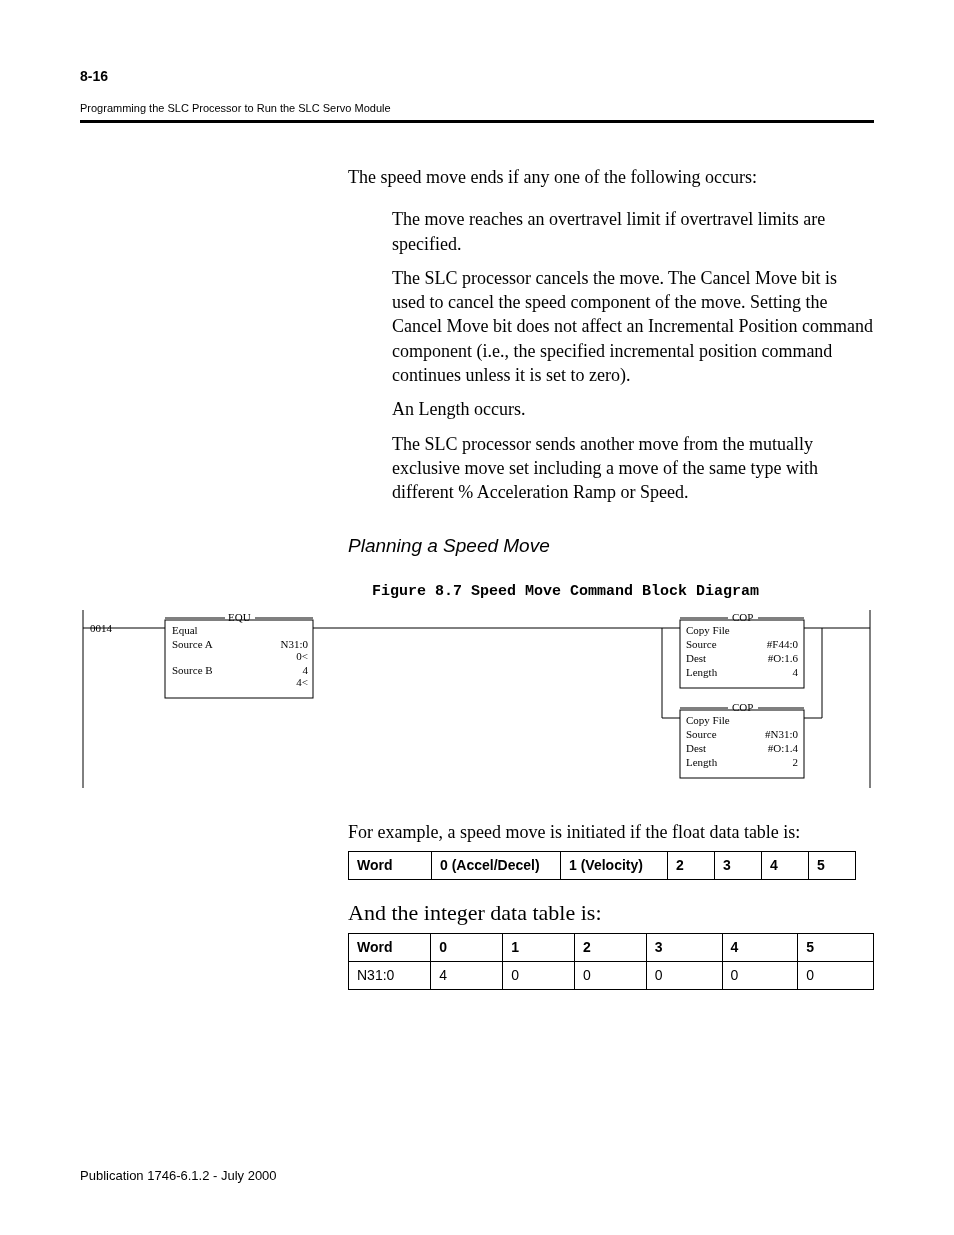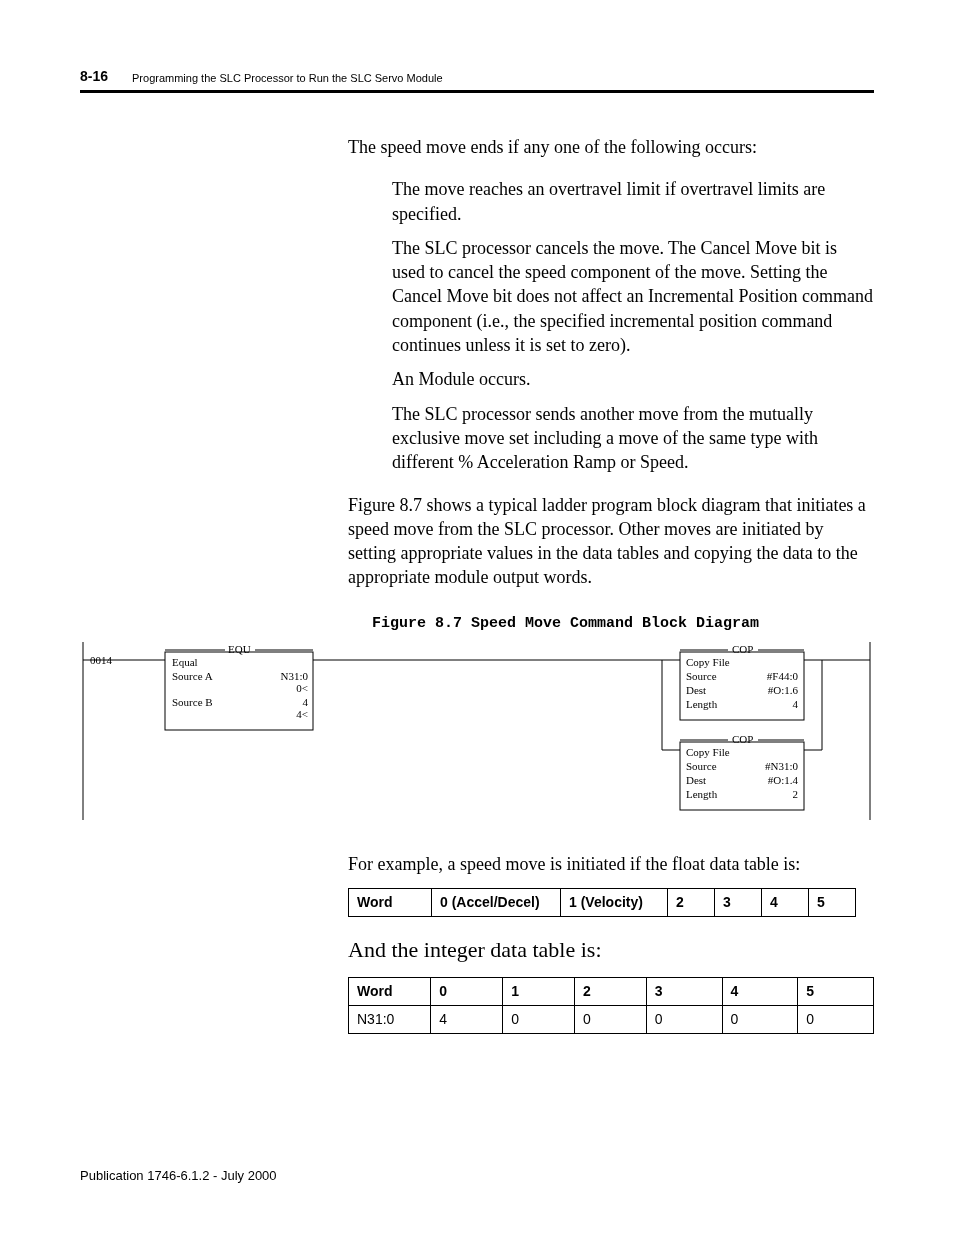--- a/index.html
+++ b/index.html
@@ -1,31 +1,31 @@
 <!DOCTYPE html>
 <html><head>
 <meta charset="utf-8">
 <style>
   @page { size: 954px 1235px; margin: 0; }
   html, body { margin: 0; padding: 0; background: #fff; }
   body { width: 954px; height: 1235px; font-family: Georgia, "Times New Roman", serif; color: #000; position: relative; }
   .page { position: absolute; left: 80px; top: 68px; width: 794px; }
-  .hdr { display: flex; align-items: flex-end; gap: 24px; font-size: 14px; }
+  .hdr { display: flex; align-items: flex-start; gap: 18px; font-size: 14px; flex-direction: column; }
   .hdr .pgno { font-family: Arial, Helvetica, sans-serif; font-weight: bold; }
   .hdr .chap { font-family: Arial, Helvetica, sans-serif; font-weight: normal; font-size: 11px; }
   .rule { border-top: 3px solid #000; margin-top: 6px; }
   .content { margin-left: 268px; margin-top: 42px; font-size: 18px; line-height: 1.35; }
   .ind { margin-left: 44px; margin-top: 18px; }
   .ind p { margin: 0 0 10px 0; }
   .subhead { font-family: Arial, Helvetica, sans-serif; font-style: italic; font-size: 19px; margin-top: 28px; }
   .figcap { font-family: Liberation Mono, monospace; font-weight: bold; font-size: 15px; margin-top: 24px; margin-left: 24px; }
   .diagram-wrap { margin-left: 0; margin-top: 8px; }
   svg.diagram { display: block; }
   .after-diagram { margin-top: 18px; font-size: 18px; }
-  .tbl { border-collapse: collapse; margin-top: 12px; font-family: Arial, Helvetica, sans-serif; font-size: 14px; padding-left: 32px; }
+  .tbl { border-collapse: collapse; margin-top: 6px; font-family: Arial, Helvetica, sans-serif; font-size: 14px; padding-left: 32px; }
   .tbl th, .tbl td { border-left: 1px solid #000; border-right: 1px solid #000; border-top: 1px solid #000; border-bottom: 1px solid #000; padding: 4px 8px; text-align: left; }
   .tbl th { font-weight: bold; }
   .midtext { margin-top: 18px; font-size: 22px; }
   .pubfoot { position: absolute; left: 80px; bottom: 52px; font-family: Arial, Helvetica, sans-serif; font-size: 13px; }
   
   .dg { font-family: "Times New Roman", serif; font-size: 11px; fill: #000; }
   .dgline { stroke: #000; stroke-width: 1; fill: none; }
 </style>
 </head>
 <body>
@@ -36,26 +36,26 @@
     <span class="chap">Programming the SLC Processor to Run the SLC Servo Module</span>
   </div>
   <div class="rule"></div>
 
   <div class="content">
     <p>The speed move ends if any one of the following occurs:</p>
 
     <div class="ind">
       <p>The move reaches an overtravel limit if overtravel limits are specified.</p>
       <p>The SLC processor cancels the move. The Cancel Move bit is used to cancel the speed component of the move. Setting the Cancel Move bit does not affect an Incremental Position command component (i.e., the specified incremental position command continues unless it is set to zero).</p>
-      <p>An Module occurs.</p>
+      <p>An Length occurs.</p>
       <p>The SLC processor sends another move from the mutually exclusive move set including a move of the same type with different % Acceleration Ramp or Speed.</p>
     </div>
 
+    <div class="subhead">Planning a Speed Move</div>
 
-    <p style="margin-top:18px;">Figure 8.7 shows a typical ladder program block diagram that initiates a speed move from the SLC processor. Other moves are initiated by setting appropriate values in the data tables and copying the data to the appropriate module output words.</p>
 
     <div class="figcap">Figure 8.7 Speed Move Command Block Diagram</div>
   </div>
 
   <div class="diagram-wrap">
     <svg class="diagram" width="794" height="180" viewBox="0 0 794 180">
 
       <line class="dgline" x1="3" y1="0" x2="3" y2="178"></line>
 
       <text class="dg" x="10" y="22">0014</text>

